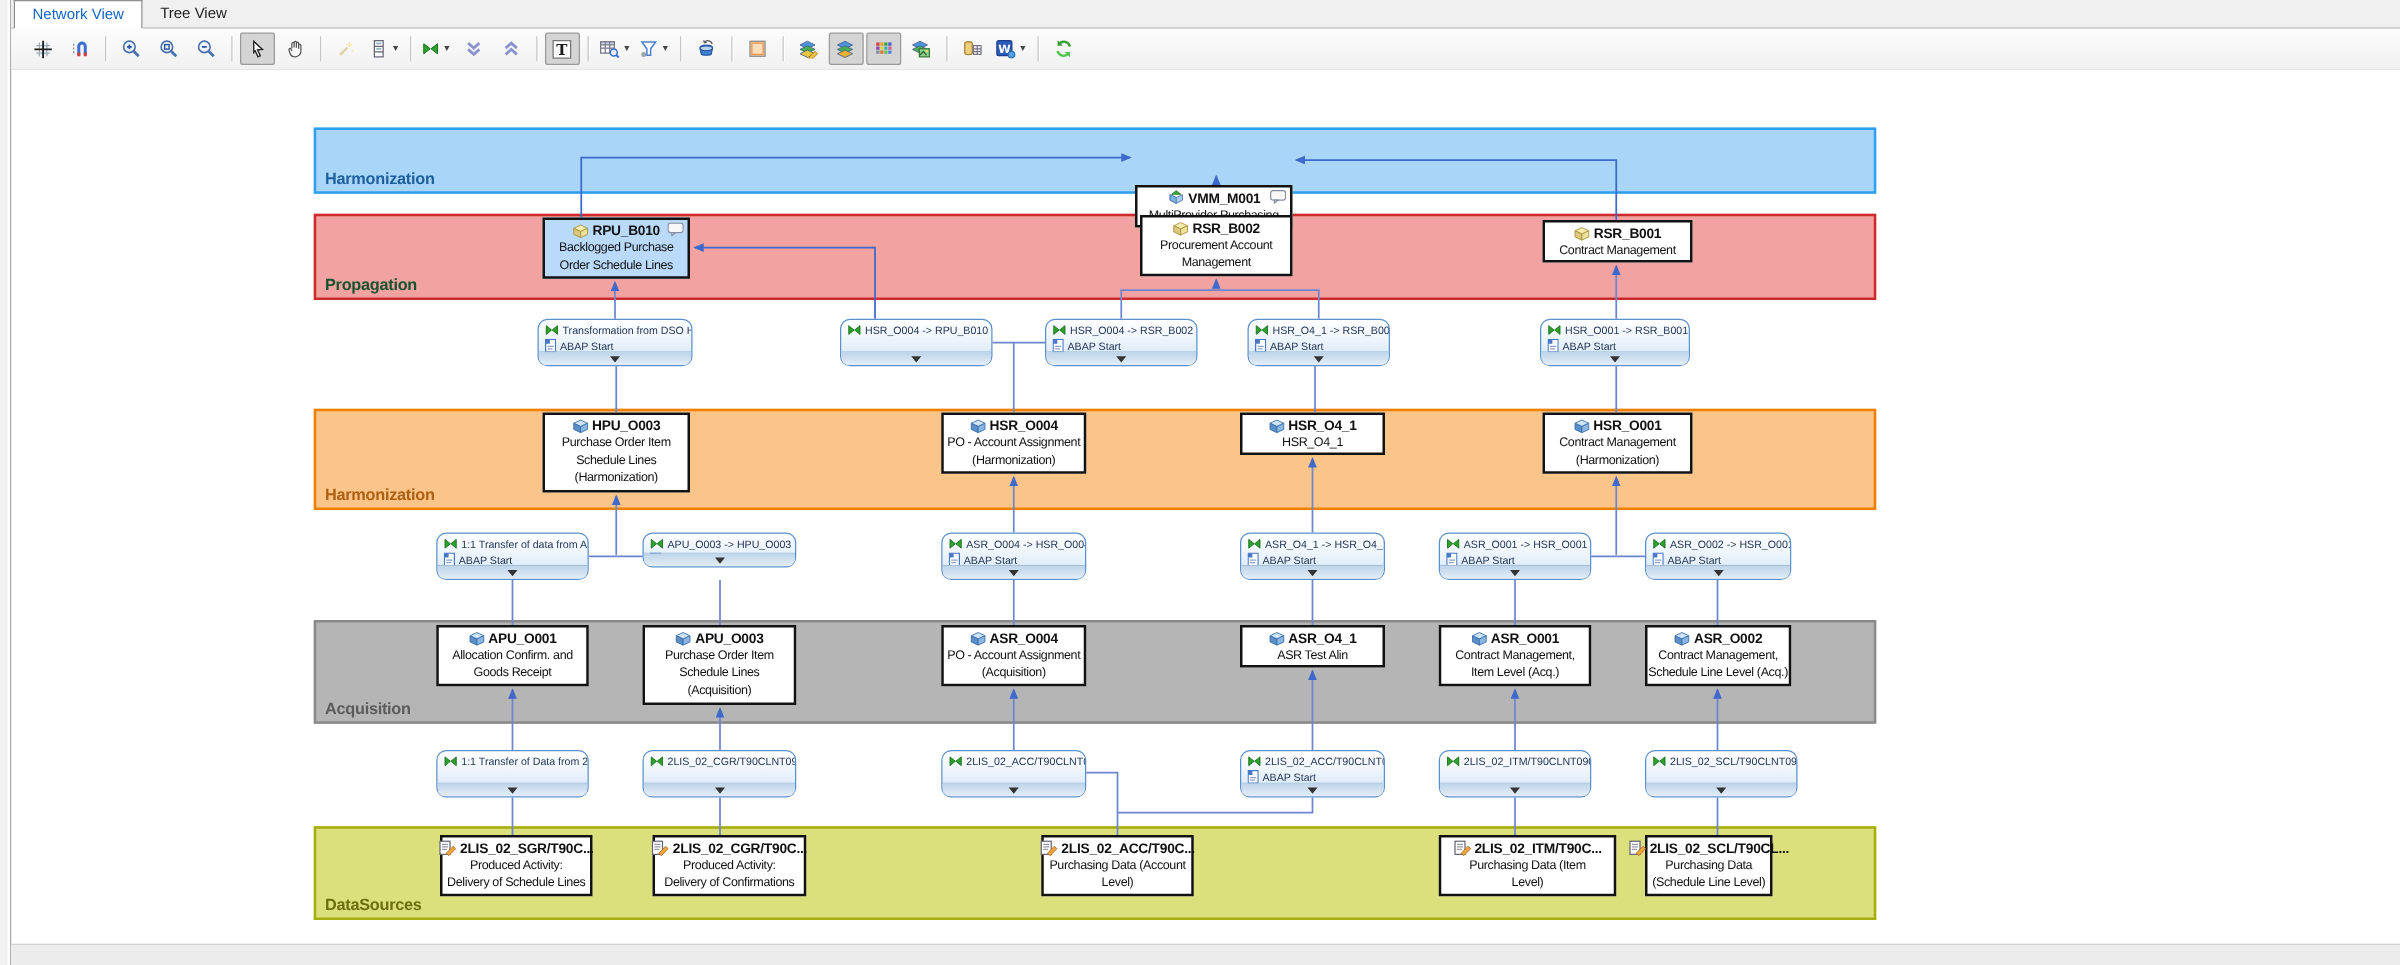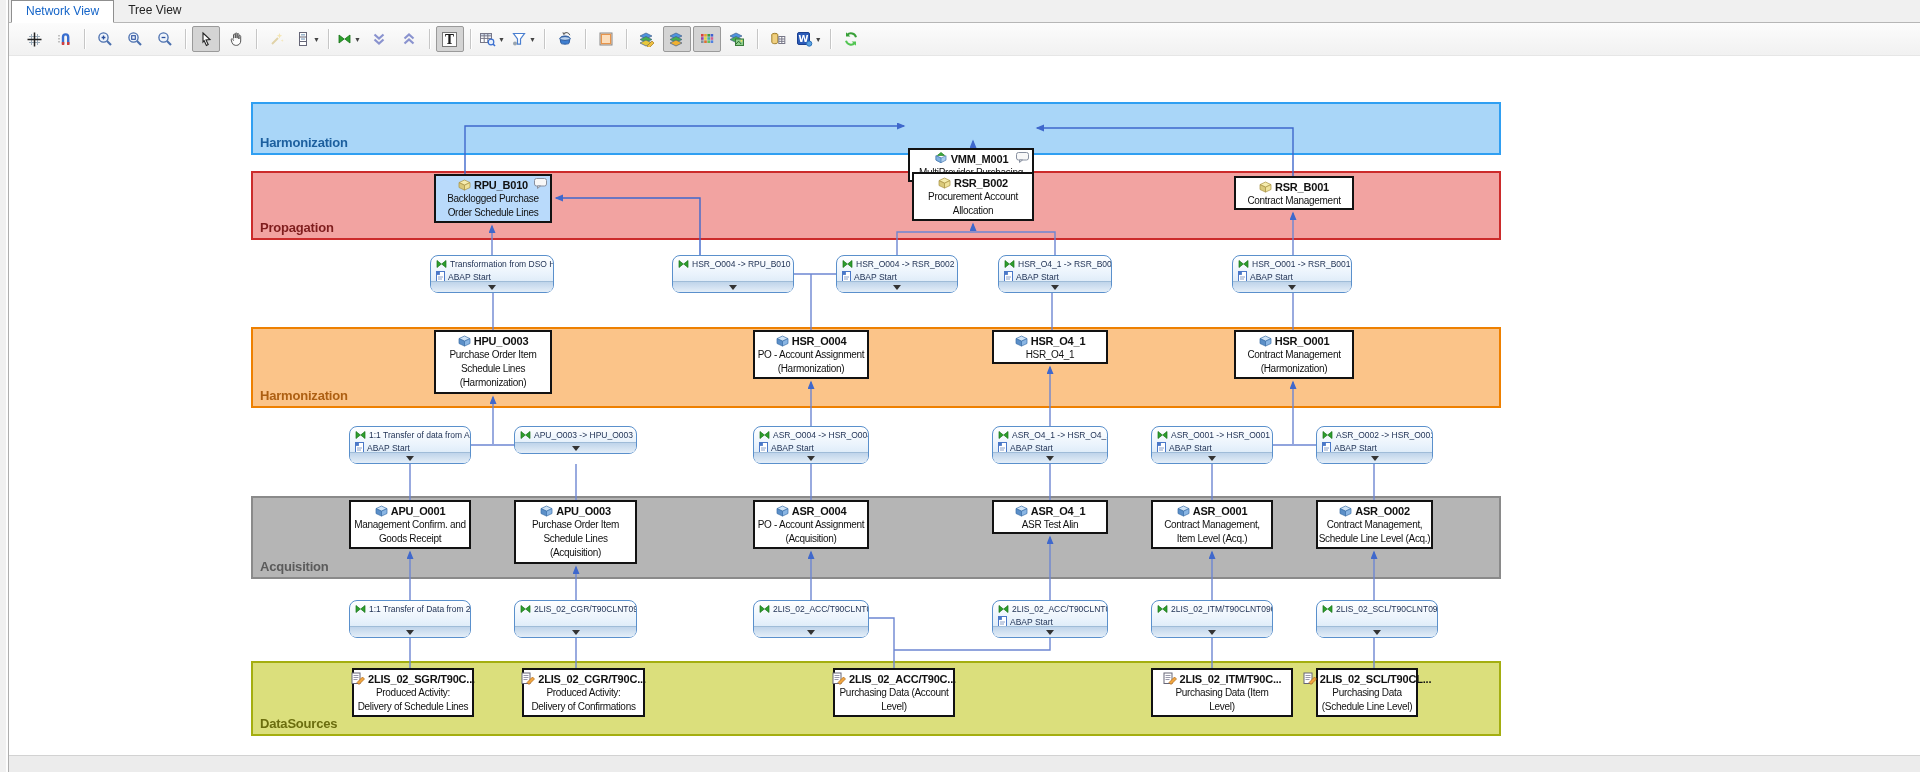--- a/index.html
+++ b/index.html
@@ -337,21 +337,21 @@
       <polyline points="973,172 973,141" fill="none" stroke="#6d86d2" stroke-width="1.4" marker-end="url(#arr)"></polyline>
       <polyline points="1293,176 1293,128 1037,128" fill="none" stroke="#3f68cc" stroke-width="1.4" marker-end="url(#arr)"></polyline>
     </g>
 </svg>
 
 <div id="diagram">
     <div class="band" style="left: 251px; top: 102px; width: 1250px; height: 53px; background: rgb(169, 214, 248); border-color: rgb(47, 159, 242);">
       <div class="band-label" style="color: rgb(28, 95, 158);">Harmonization</div>
     </div>
     <div class="band" style="left: 251px; top: 171px; width: 1250px; height: 69px; background: rgb(242, 163, 161); border-color: rgb(204, 43, 43);">
-      <div class="band-label" style="color: #7f1d1d;">Propagation</div>
+      <div class="band-label" style="color: #14532d;">Propagation</div>
     </div>
     <div class="band" style="left: 251px; top: 327px; width: 1250px; height: 81px; background: rgb(251, 196, 137); border-color: rgb(238, 128, 0);">
       <div class="band-label" style="color: rgb(173, 95, 18);">Harmonization</div>
     </div>
     <div class="band" style="left: 251px; top: 496px; width: 1250px; height: 83px; background: rgb(181, 181, 181); border-color: rgb(138, 138, 138);">
       <div class="band-label" style="color: rgb(91, 91, 91);">Acquisition</div>
     </div>
     <div class="band" style="left: 251px; top: 661px; width: 1250px; height: 75px; background: rgb(219, 223, 124); border-color: rgb(164, 174, 16);">
       <div class="band-label" style="color: rgb(107, 109, 14);">DataSources</div>
     </div>
@@ -395,21 +395,21 @@
         <span style="display: flex;">
           <svg width="13" height="12">
             <path d="M6.5 1L12 3.6 6.5 6.2 1 3.6z" fill="#f5ecae" stroke="#a89040" stroke-width=".7"></path>
             <path d="M1 3.6l5.5 2.6v4.9L1 8.5z" fill="#d9c97a" stroke="#a89040" stroke-width=".7"></path>
             <path d="M12 3.6L6.5 6.2v4.9L12 8.5z" fill="#efe29a" stroke="#a89040" stroke-width=".7"></path>
           </svg>
         </span>
         <span>RSR_B002</span>
       </div>
       <div class="ln">Procurement Account</div>
-      <div class="ln">Allocation</div>
+      <div class="ln">Management</div>
     </div>
     <div class="node" style="left: 1234px; top: 176px; width: 120px; height: 34px;">
       <div class="ttl">
         <span style="display: flex;">
           <svg width="13" height="12">
             <path d="M6.5 1L12 3.6 6.5 6.2 1 3.6z" fill="#f5ecae" stroke="#a89040" stroke-width=".7"></path>
             <path d="M1 3.6l5.5 2.6v4.9L1 8.5z" fill="#d9c97a" stroke="#a89040" stroke-width=".7"></path>
             <path d="M12 3.6L6.5 6.2v4.9L12 8.5z" fill="#efe29a" stroke="#a89040" stroke-width=".7"></path>
           </svg>
         </span>
@@ -477,21 +477,21 @@
       <div class="ttl">
         <span style="display: flex;">
           <svg width="13" height="12">
             <path d="M6.5 1L12 3.6 6.5 6.2 1 3.6z" fill="#cfe3f6" stroke="#3a6fa8" stroke-width=".7"></path>
             <path d="M1 3.6l5.5 2.6v4.9L1 8.5z" fill="#5b8fc8" stroke="#3a6fa8" stroke-width=".7"></path>
             <path d="M12 3.6L6.5 6.2v4.9L12 8.5z" fill="#8ab6e4" stroke="#3a6fa8" stroke-width=".7"></path>
           </svg>
         </span>
         <span>APU_O001</span>
       </div>
-      <div class="ln">Management Confirm. and</div>
+      <div class="ln">Allocation Confirm. and</div>
       <div class="ln">Goods Receipt</div>
     </div>
     <div class="node" style="left: 514px; top: 500px; width: 123px; height: 64px;">
       <div class="ttl">
         <span style="display: flex;">
           <svg width="13" height="12">
             <path d="M6.5 1L12 3.6 6.5 6.2 1 3.6z" fill="#cfe3f6" stroke="#3a6fa8" stroke-width=".7"></path>
             <path d="M1 3.6l5.5 2.6v4.9L1 8.5z" fill="#5b8fc8" stroke="#3a6fa8" stroke-width=".7"></path>
             <path d="M12 3.6L6.5 6.2v4.9L12 8.5z" fill="#8ab6e4" stroke="#3a6fa8" stroke-width=".7"></path>
           </svg>

